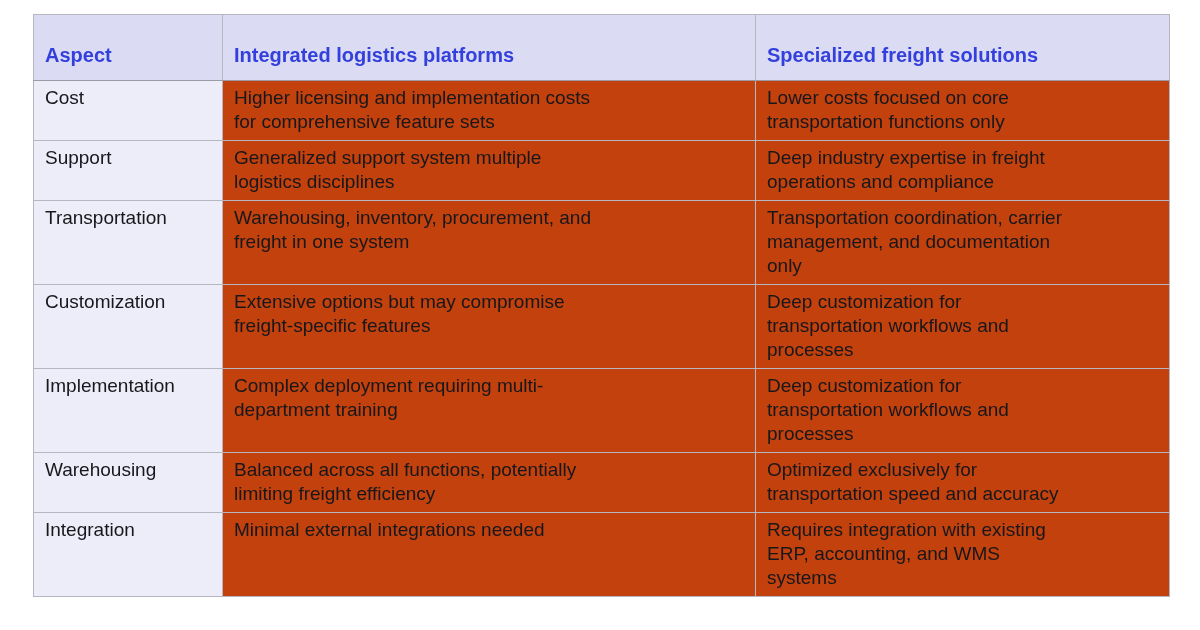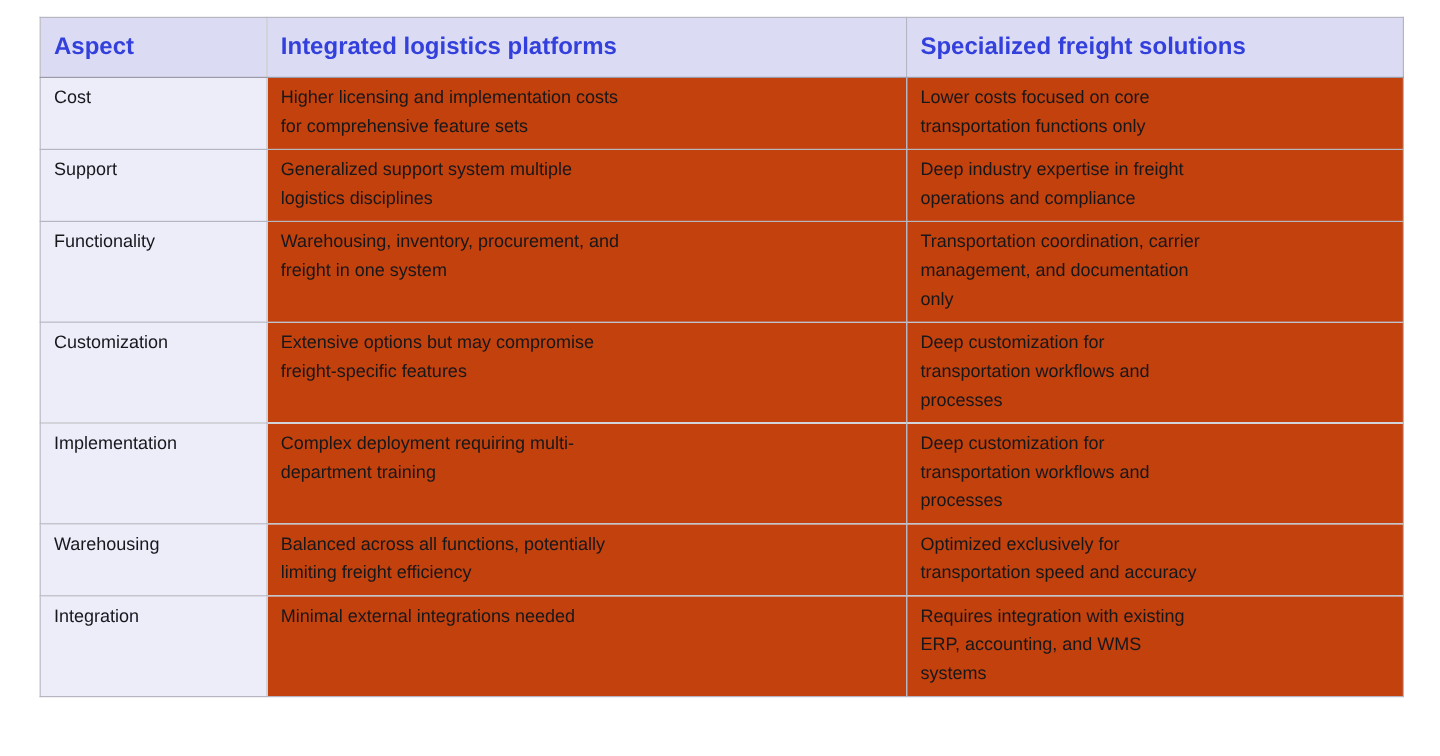--- a/index.html
+++ b/index.html
@@ -18,33 +18,33 @@
   table.comparison{
     position:absolute;left:33px;top:14px;width:1136px;
     border-collapse:collapse;table-layout:fixed;
     border:1px solid var(--border-outer);
   }
   th,td{
     border:1px solid var(--border);
     text-align:left;
     vertical-align:top;
     padding:5px 12px 6px 11px;
-    font-size:15px;
+    font-size:19px;
     line-height:24px;
     white-space:pre-line;
     overflow:hidden;
   }
   thead th{
     background:var(--header-bg);
     color:var(--accent);
     font-size:20px;
     font-weight:700;
     vertical-align:middle;
     height:41px;
-    padding-top:3px;
+    padding-top:19px;
     padding-bottom:5px;
     white-space:normal;
     border-bottom:1px solid var(--border-outer);
   }
   tbody th{
     background:var(--aspect-bg);
     font-weight:500;
   }
   tbody td{
     background:#c2410c;
@@ -77,21 +77,21 @@
 transportation functions only</td>
       </tr>
       <tr>
         <th>Support</th>
         <td>Generalized support system multiple
 logistics disciplines</td>
         <td>Deep industry expertise in freight
 operations and compliance</td>
       </tr>
       <tr>
-        <th>Functionality</th>
+        <th>Transportation</th>
         <td>Warehousing, inventory, procurement, and
 freight in one system</td>
         <td>Transportation coordination, carrier
 management, and documentation
 only</td>
       </tr>
       <tr>
         <th>Customization</th>
         <td>Extensive options but may compromise
 freight-specific features</td>

